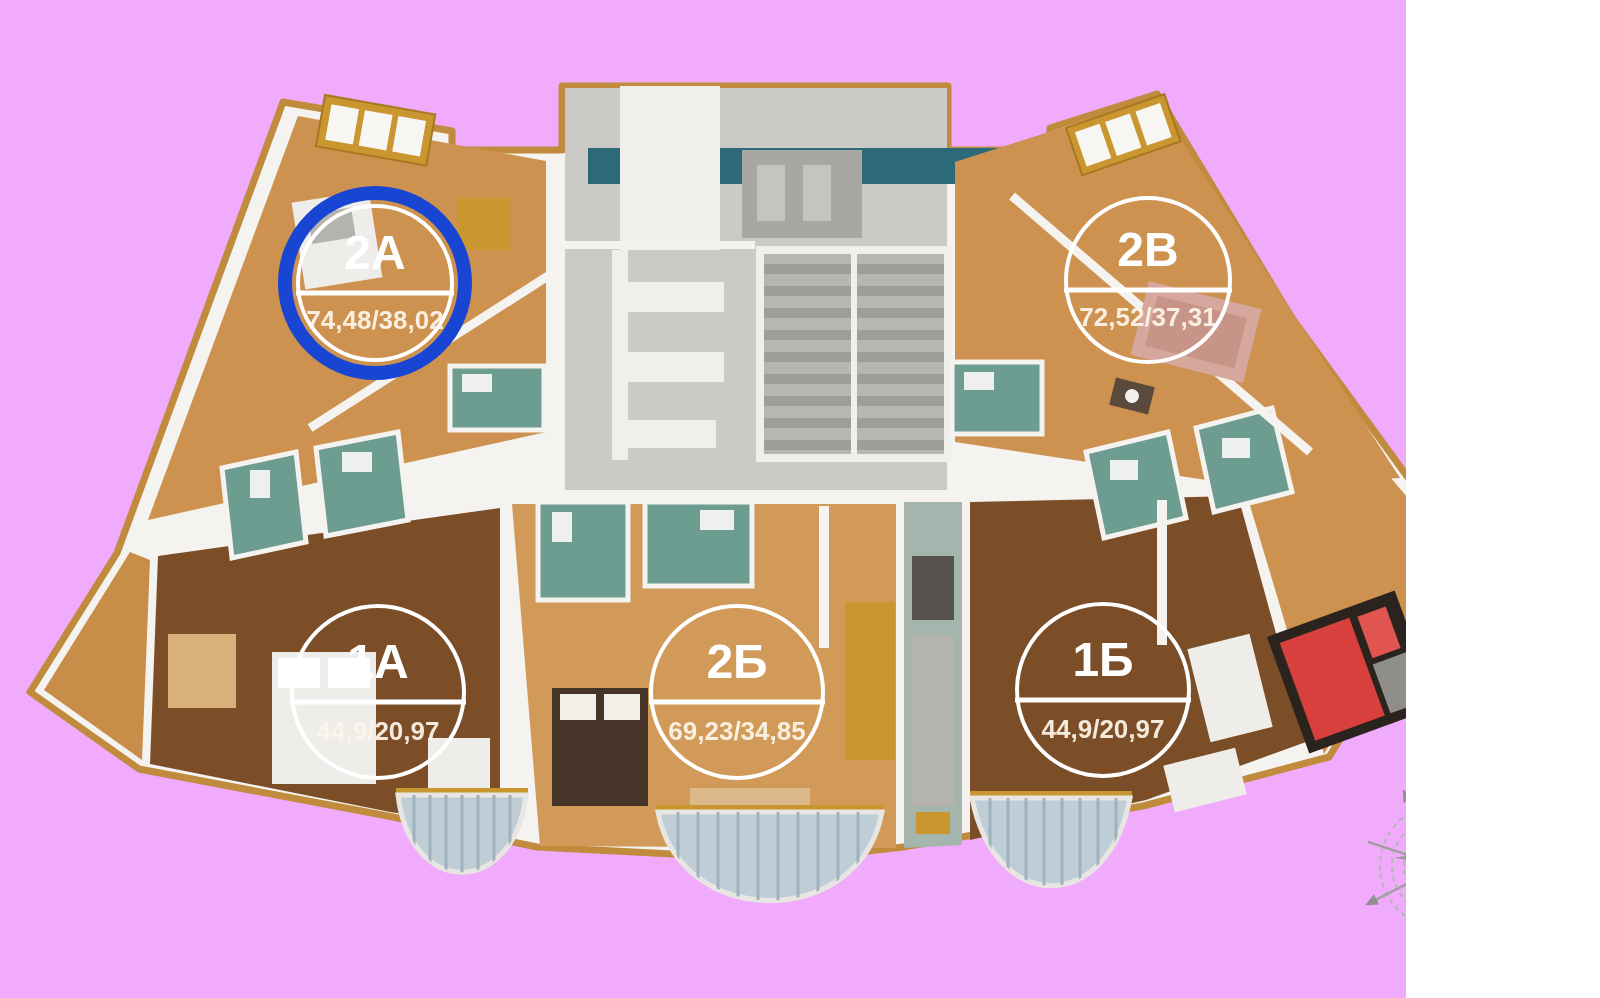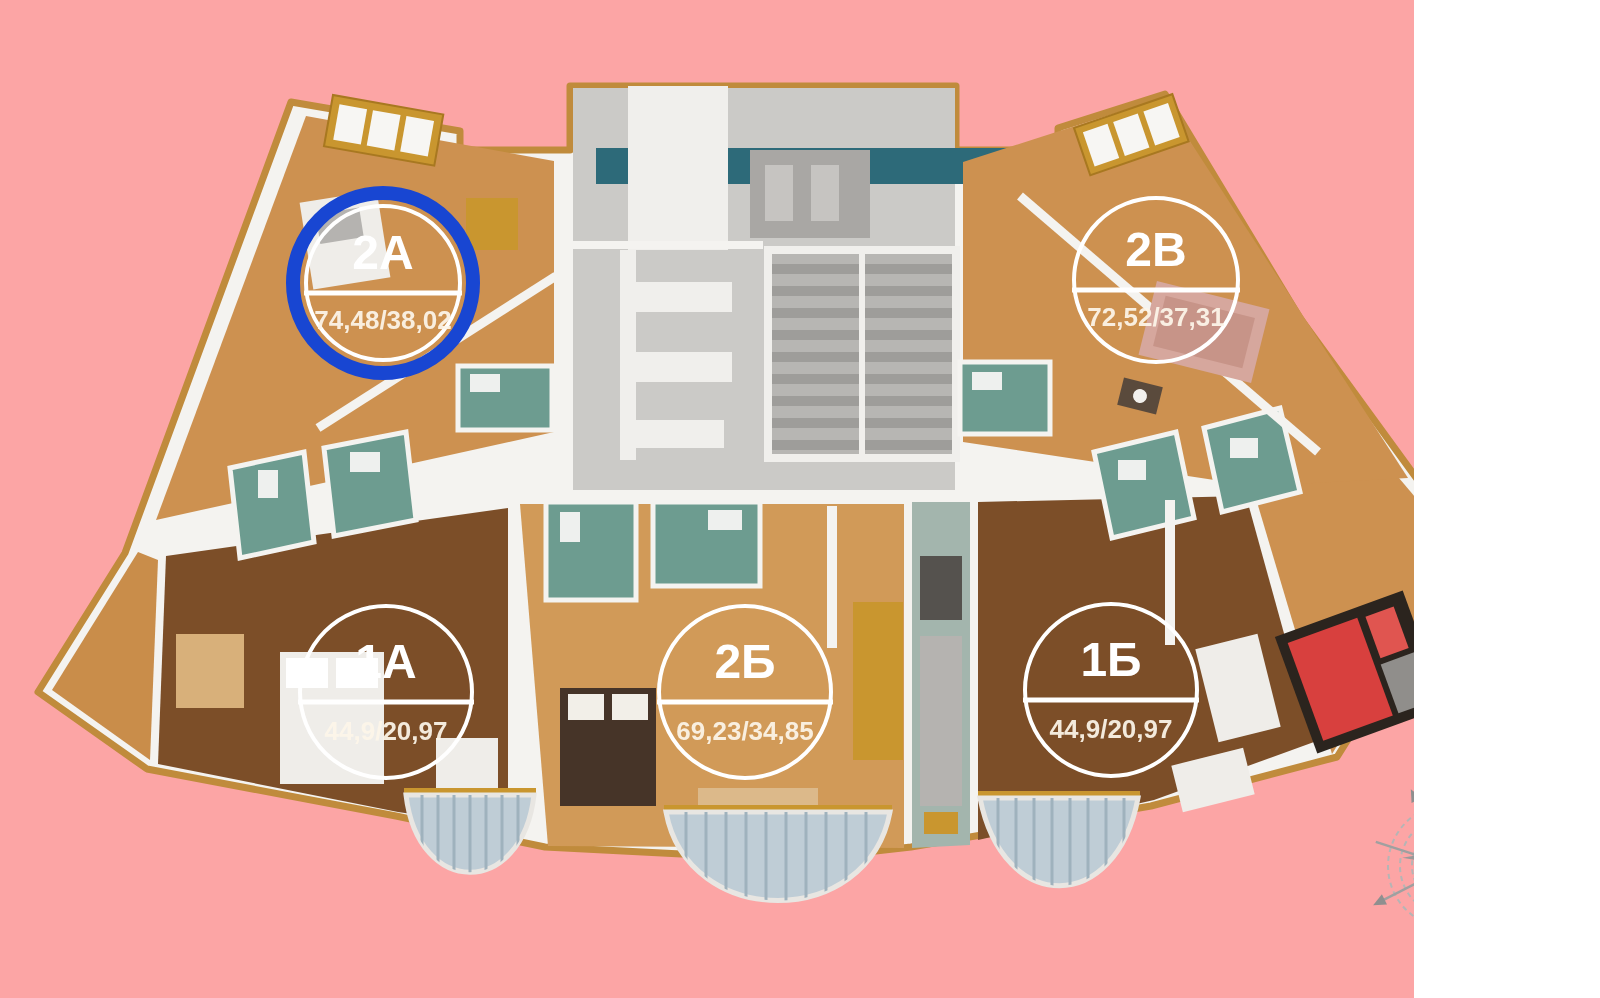--- a/index.html
+++ b/index.html
@@ -1,17 +1,17 @@
 <!DOCTYPE html>
 <html><head>
 <meta charset="utf-8">
 <style>
   html,body{margin:0;padding:0;background:#ffffff;}
-  .stage{position:relative;width:1406px;height:998px;background:#fca5a5;overflow:hidden;
-         font-family:"Liberation Sans",sans-serif;padding-left:8px;}
+  .stage{position:relative;width:1406px;height:998px;background:#f0abfc;overflow:hidden;
+         font-family:"Liberation Sans",sans-serif;}
   svg{display:block;}
   .mkr-ring{fill:none;stroke:#ffffff;stroke-width:4;}
   .mkr-line{stroke:#ffffff;stroke-width:5;}
   .mkr-id{fill:#ffffff;font-family:"Liberation Sans",sans-serif;font-weight:bold;
           font-size:48px;text-anchor:middle;}
   .mkr-area{fill:#fdf6ea;font-family:"Liberation Sans",sans-serif;font-weight:bold;
           font-size:26px;text-anchor:middle;opacity:.93;}
   .wall{stroke:#f4f3f0;fill:none;}
   .bath{fill:#6d9c90;stroke:#f4f3f0;stroke-width:5;}
   .fix{fill:#eef0ee;}

